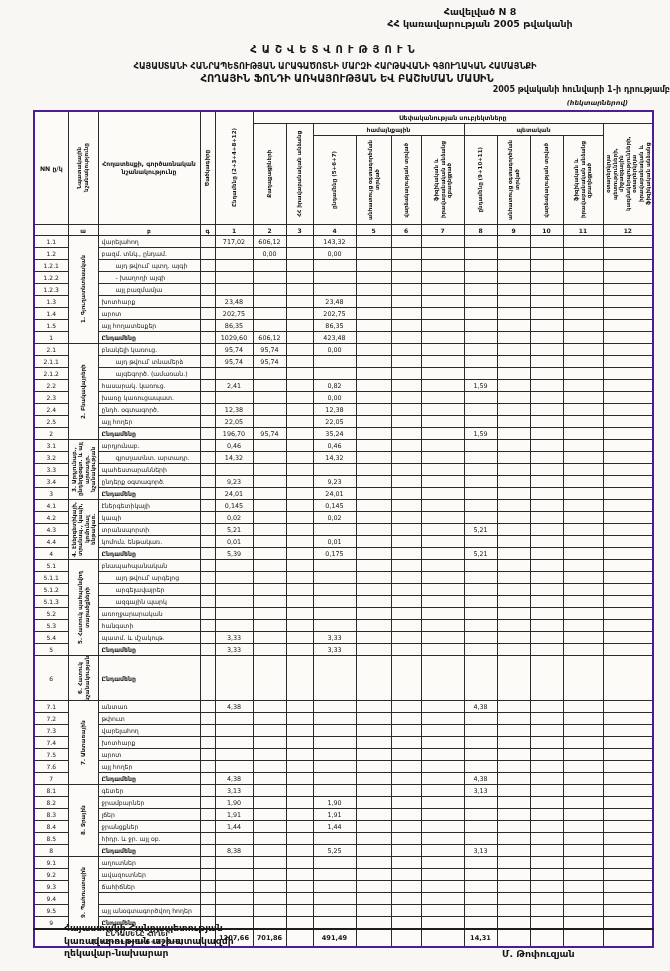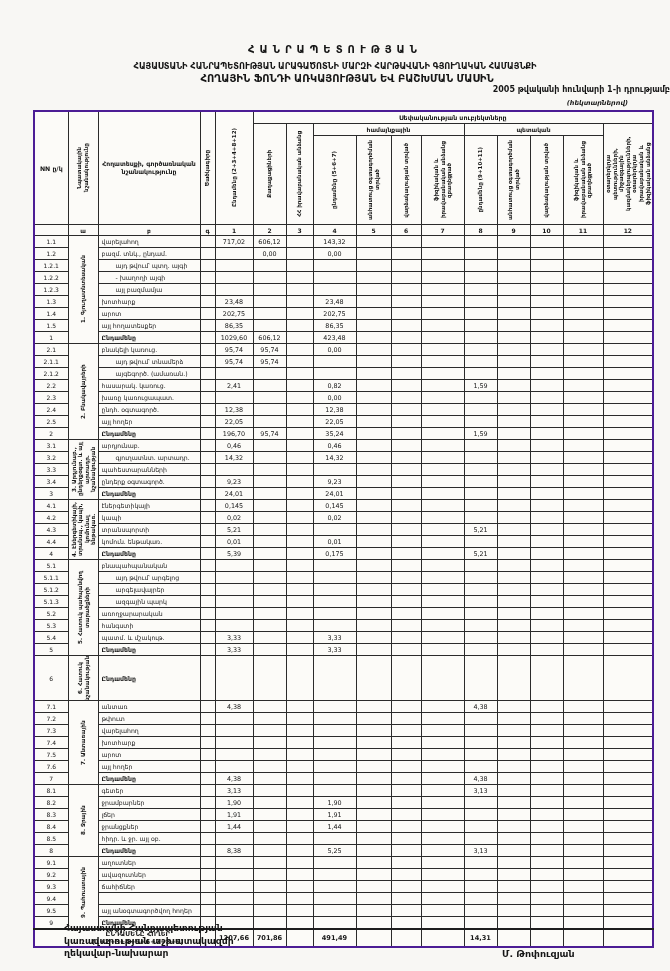--- a/index.html
+++ b/index.html
@@ -54,23 +54,25 @@
   .glabel{text-align:center;font-size:6.6px;font-weight:bold;padding-left:41px;}
   .gval{font-size:6.6px;}
 
   .footer-block{top:922px;left:64px;font-size:9.3px;font-weight:bold;line-height:1.35;}
   .signature{top:948px;left:502px;font-size:9.5px;font-weight:bold;}
 </style>
 </head>
 <body>
 
 <div class="abs appendix">
+  <div>Հավելված N 8</div>
+  <div>ՀՀ կառավարության 2005 թվականի</div>
 </div>
 
-<div class="abs report-title">ՀԱՆՐԱՊԵՏՈՒԹՅԱՆ</div>
+<div class="abs report-title">ՀԱՇՎԵՏՎՈՒԹՅՈՒՆ</div>
 <div class="abs sub1">ՀԱՅԱՍՏԱՆԻ ՀԱՆՐԱՊԵՏՈՒԹՅԱՆ ԱՐԱԳԱԾՈՏՆԻ ՄԱՐԶԻ ՀԱՐԹԱՎԱՆԻ ԳՅՈՒՂԱԿԱՆ ՀԱՄԱՅՆՔԻ</div>
 <div class="abs sub2">ՀՈՂԱՅԻՆ ՖՈՆԴԻ ԱՌԿԱՅՈՒԹՅԱՆ ԵՎ ԲԱՇԽՄԱՆ ՄԱՍԻՆ</div>
 <div class="abs sub3">2005 թվականի հունվարի 1-ի դրությամբ</div>
 <div class="abs hectares">(հեկտարներով)</div>
 
 <div class="abs tblwrap">
 <table>
   <colgroup>
     <col style="width:34px">
         <col style="width:30px">

